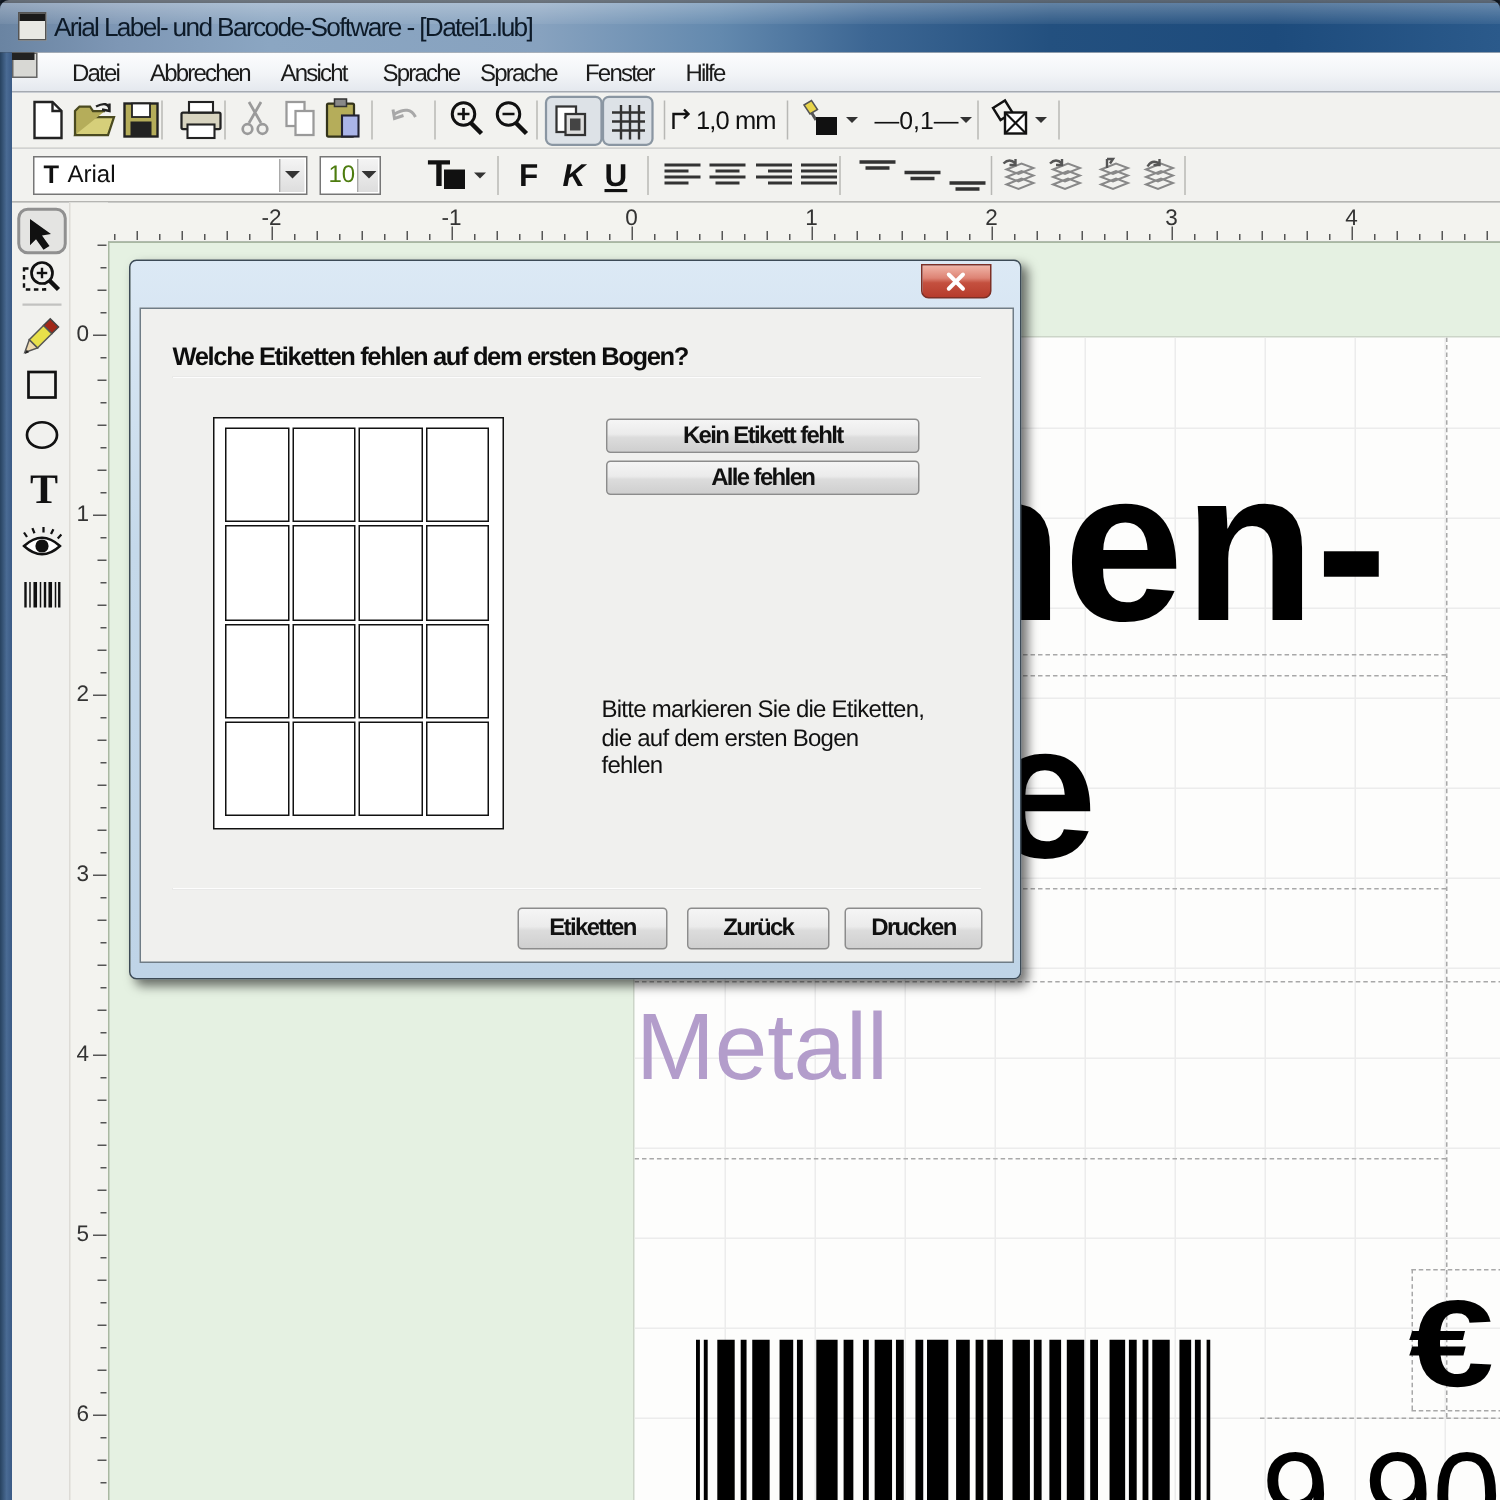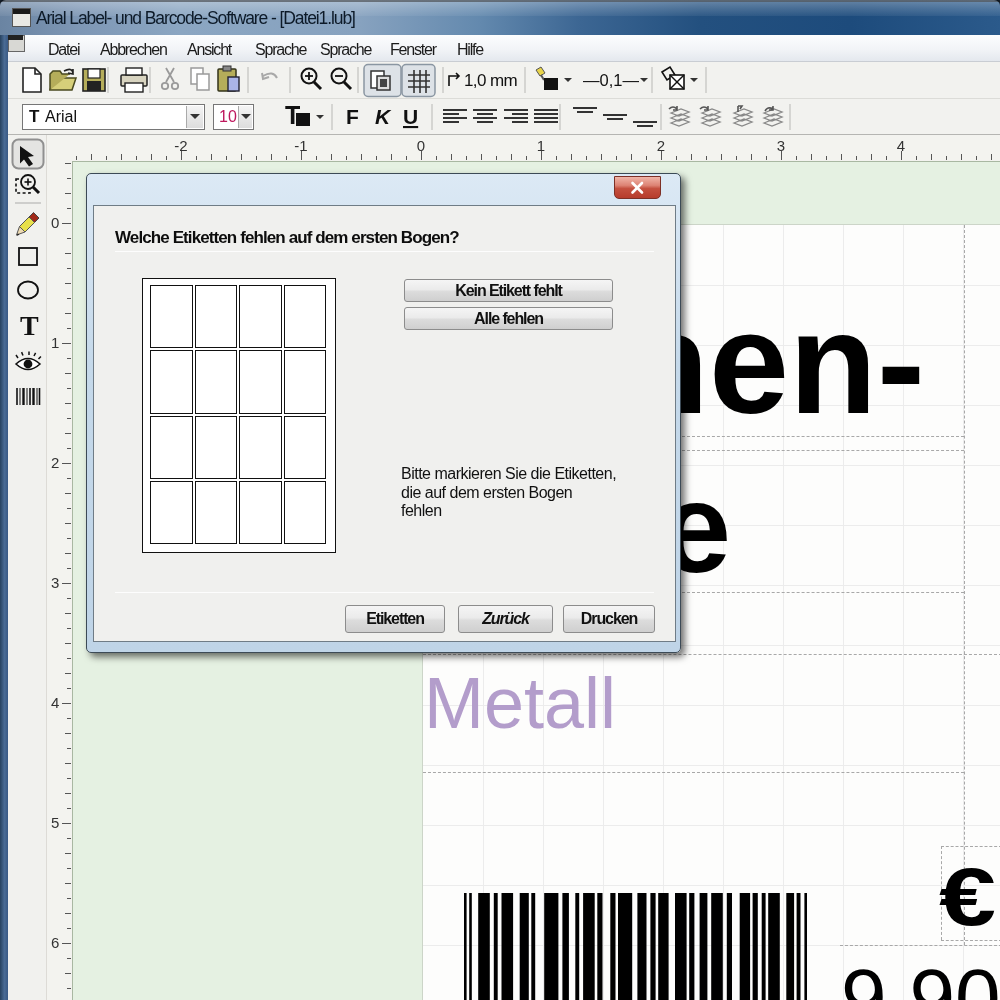--- a/index.html
+++ b/index.html
@@ -60,21 +60,21 @@
     grid-template-columns:repeat(4,1fr); grid-template-rows:repeat(4,1fr); gap:2px; }
   #sheetgrid div { border:1px solid #111; background:#fff; }
   .btn { position:absolute; border:1px solid #8c8c8c; border-radius:3px; color:#111;
     background:linear-gradient(to bottom,#f5f5f5 0%, #ebebeb 45%, #dcdcdc 55%, #cfcfcf 100%);
     font-size:16px; letter-spacing:-1.1px; font-weight:bold; text-align:center; }
   #dlginfo { position:absolute; left:307px; top:259px; font-size:16px; letter-spacing:-0.5px; line-height:18.5px; color:#111; }
 
   
   #t-nen { left:198px; top:67px; font-size:144px; }
   #t-e { left:237px; top:239px; font-size:128px; }
-  #t-metall { position:absolute; left:1px; top:442px; font-size:72px; color:#b39dcb; line-height:1; }
+  #t-metall { position:absolute; left:1px; top:442px; font-size:63px; color:#b39dcb; line-height:1; }
   #t-euro { left:516px; top:631px; font-size:82px; transform:scaleX(1.25); transform-origin:left top; }
   #t-price { left:418px; top:732px; font-size:82px; font-weight:normal !important; }
 </style>
 </head>
 <body>
   <div id="titlebar" class="abs">
     <div class="topline"></div>
     <div class="gloss"></div>
   </div>
   <div id="appicon" class="abs">
@@ -174,21 +174,21 @@
     <div class="abs" style="left:14px;top:5px;width:183px;height:26px;background:#fff;border:1px solid #767676;">
       <span style="position:absolute;left:6px;top:2px;font-size:17px;font-weight:bold;color:#111;">T</span>
       <span style="position:absolute;left:22px;top:3px;font-size:16px;color:#111;">Arial</span>
       <div style="position:absolute;right:1px;top:1px;width:17px;height:22px;background:linear-gradient(#f4f4f4,#ddd);border-left:1px solid #aaa;"></div>
       <svg style="position:absolute;right:4px;top:9px" width="10" height="6">
         <path d="M0 0 l5 5 l5 -5 z" fill="#333"></path>
       </svg>
     </div>
 
     <div class="abs" style="left:205px;top:5px;width:41px;height:26px;background:#fff;border:1px solid #767676;">
-      <span style="position:absolute;left:5px;top:3px;font-size:16px;color:#be185d;">10</span>
+      <span style="position:absolute;left:5px;top:3px;font-size:16px;color:#4d7c0f;">10</span>
       <div style="position:absolute;right:1px;top:1px;width:14px;height:22px;background:linear-gradient(#f4f4f4,#ddd);border-left:1px solid #aaa;"></div>
       <svg style="position:absolute;right:2px;top:9px" width="10" height="6">
         <path d="M0 0 l5 5 l5 -5 z" fill="#333"></path>
       </svg>
     </div>
     <svg width="992" height="36" style="position:absolute;left:0;top:0">
 
       <text x="277" y="25" font-size="25" font-weight="bold" fill="#111">T</text>
       <rect x="288" y="14" width="14" height="13" fill="#111"></rect>
       <path d="M308 16 l4 4 l4 -4 z" fill="#333"></path>
@@ -510,16 +510,16 @@
           <div></div>
           <div></div>
           <div></div>
       </div>
       </div>
       <div class="btn" style="left:310px; top:73px; width:209px; height:23px; line-height:21px;">Kein Etikett fehlt</div>
       <div class="btn" style="left:310px; top:101px; width:209px; height:23px; line-height:21px;">Alle fehlen</div>
       <div id="dlginfo">Bitte markieren Sie die Etiketten,<br>die auf dem ersten Bogen<br>fehlen</div>
       <div class="hsep" style="left:21px; top:386px; width:539px;"></div>
       <div class="btn" style="left:251px; top:399px; width:100px; height:28px; line-height:26px;">Etiketten</div>
-      <div class="btn" style="left:364px; top:399px; width:95px; height:28px; line-height:26px;font-style:italic;">Zurück</div>
+      <div class="btn" style="left:364px; top:399px; width:95px; height:28px; line-height:26px;">Zurück</div>
       <div class="btn" style="left:469px; top:399px; width:92px; height:28px; line-height:26px;">Drucken</div>
     </div>
   </div>
 
 </body></html>

